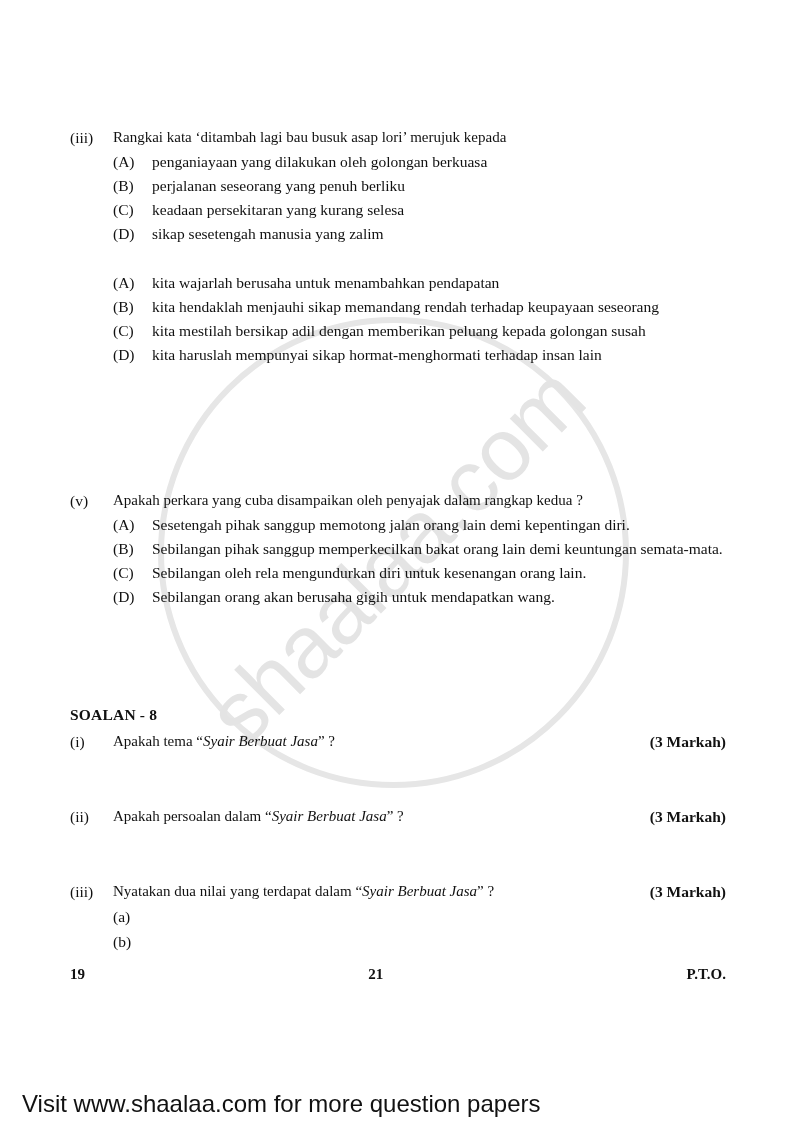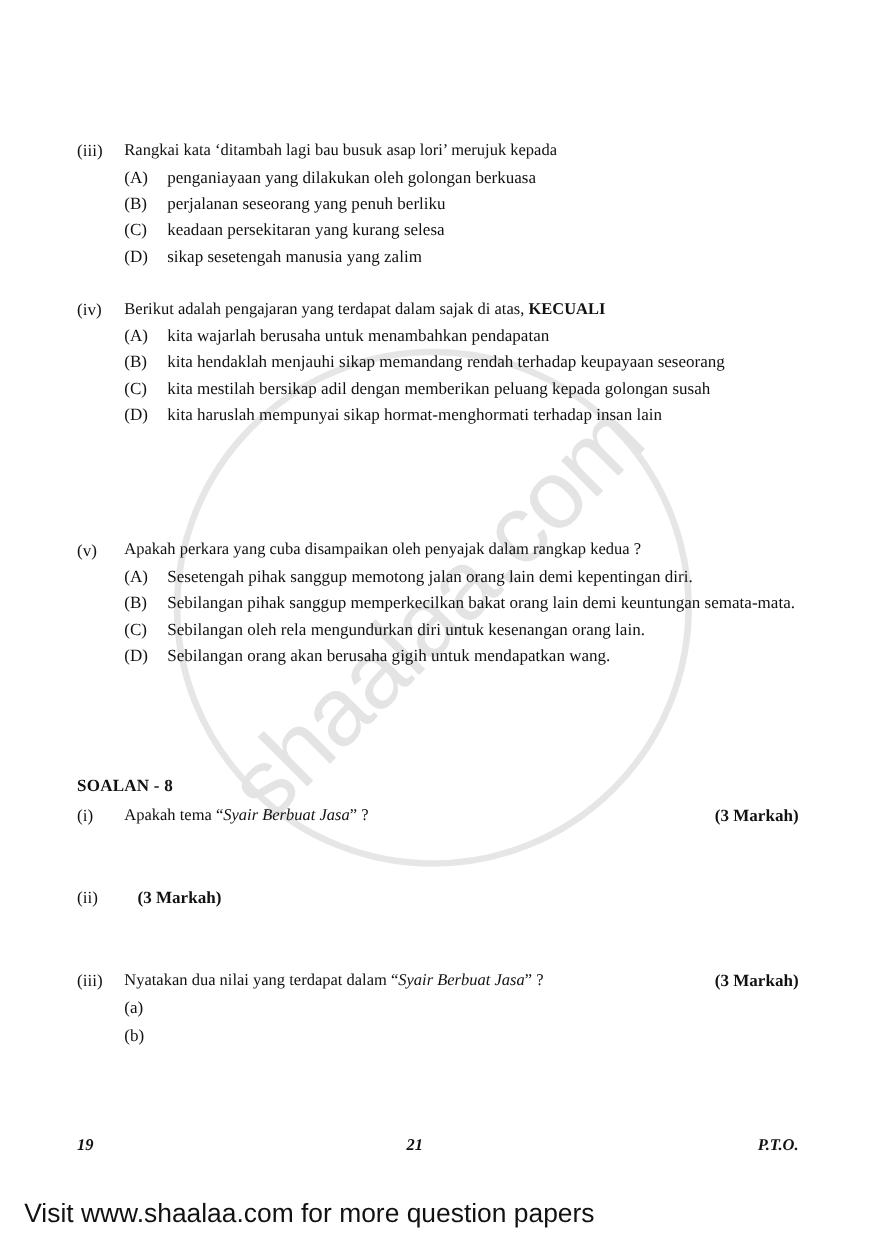--- a/index.html
+++ b/index.html
@@ -142,27 +142,26 @@
     display: flex;
     align-items: flex-start;
   }
   .dotrow .opt-letter { width: 39px; flex: 0 0 39px; }
   .dotrow .dots { flex: 0 0 300px; }
 
   
   #footer {
     position: absolute;
     left: 70px;
-    top: 1033px;
+    top: 966px;
     width: 656px;
     display: flex;
     align-items: baseline;
     font-size: 15px;
     font-weight: bold;
-    font-style: italic;
   }
   #footer .f-left  { flex: 0 0 auto; }
   #footer .f-mid   { flex: 1 1 auto; text-align: center; padding-right: 20px;}
   #footer .f-right { flex: 0 0 auto; }
 
   
   #banner {
     position: absolute;
     left: 22px;
     top: 1090px;
@@ -202,24 +201,20 @@
         <div class="opt-text">keadaan persekitaran yang kurang selesa</div>
       </div>
       <div class="opt">
         <div class="opt-letter">(D)</div>
         <div class="opt-text">sikap sesetengah manusia yang zalim</div>
       </div>
     </div>
   </div>
 
   <div class="block" style="top:270px;">
-    <div class="qrow">
-      <div class="marker">(iv)</div>
-      <div class="qbody"><span>Berikut adalah pengajaran yang terdapat dalam sajak di atas, </span><span class="bold">KECUALI</span></div>
-    </div>
     <div class="opts">
       <div class="opt">
         <div class="opt-letter">(A)</div>
         <div class="opt-text">kita wajarlah berusaha untuk menambahkan pendapatan</div>
       </div>
       <div class="opt">
         <div class="opt-letter">(B)</div>
         <div class="opt-text">kita hendaklah menjauhi sikap memandang rendah terhadap keupayaan seseorang</div>
       </div>
       <div class="opt">
@@ -269,20 +264,21 @@
       <div class="marks">(3 Markah)</div>
     </div>
     <div class="opts" style="margin-left:43px;margin-top:5px;">
       <div class="dots" style="width:340px;"></div>
     </div>
   </div>
 
   <div class="block" style="top:805px;">
     <div class="qrow-marks">
       <div class="marker">(ii)</div>
+      <div class="qbody"><span>Apakah persoalan dalam “</span><span class="ital">Syair Berbuat Jasa</span><span>” ?</span></div>
       <div class="marks">(3 Markah)</div>
     </div>
     <div class="opts" style="margin-left:43px;margin-top:5px;">
       <div class="dots" style="width:340px;"></div>
     </div>
   </div>
 
   <div class="block" style="top:880px;">
     <div class="qrow-marks">
       <div class="marker">(iii)</div>

